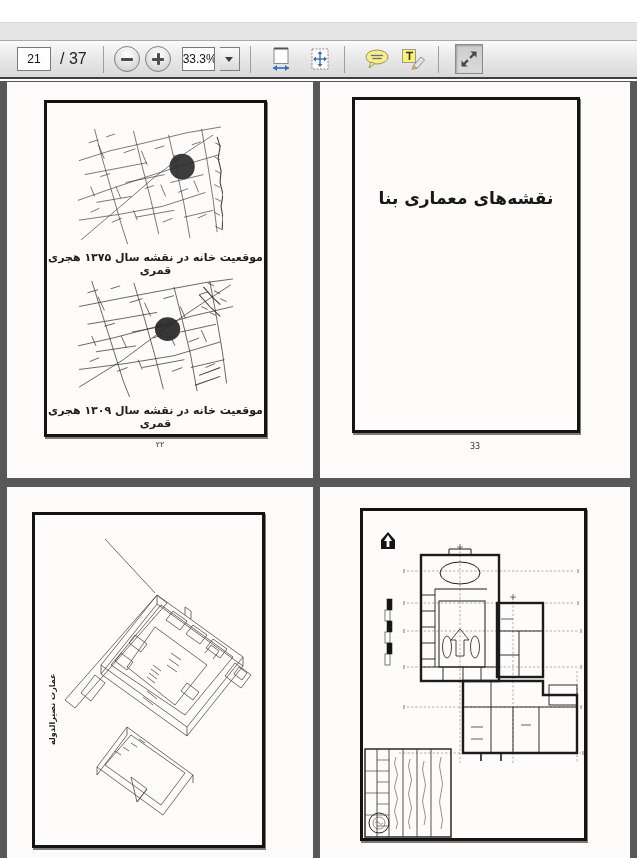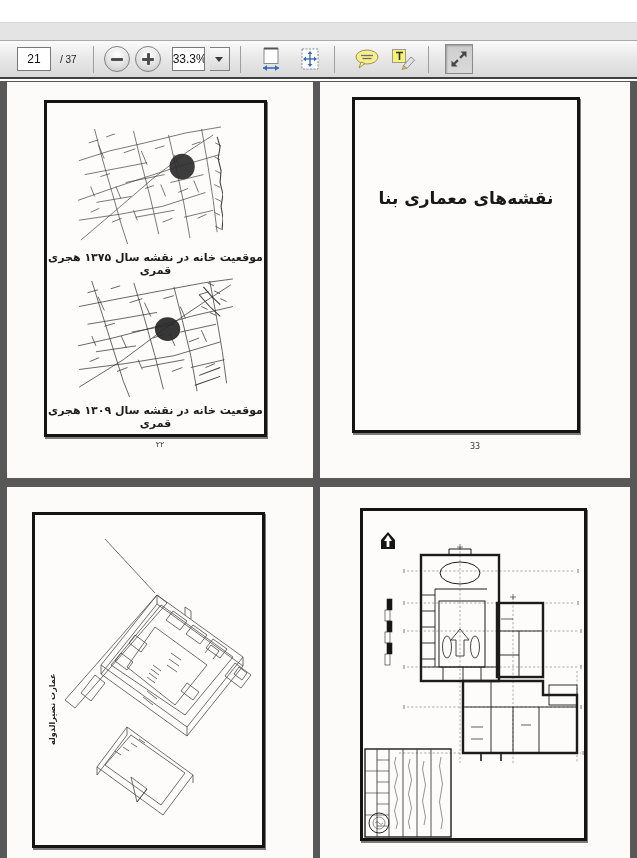--- a/index.html
+++ b/index.html
@@ -10,21 +10,21 @@
   
   .top-strip { position:absolute; left:0; top:0; width:637px; height:22px; background:#ffffff; }
   .menu-strip { position:absolute; left:0; top:22px; width:637px; height:19px; background:#e4e4e4; border-top:1px solid #d6d6d6; border-bottom:1px solid #aaaaaa; }
   .toolbar { position:absolute; left:0; top:41px; width:637px; height:38px;
              background:linear-gradient(#fbfbfb,#e9e9e9 45%,#d9d9d9);
              border-bottom:2px solid #404040;
              display:flex; align-items:center; padding:0 14px; gap:5px; }
   .tb-input { height:24px; border:1px solid #787878; background:#fff; text-align:center;
               font-size:12px; color:#111; font-family:"Liberation Sans",sans-serif; }
   .page-num { width:34px; margin-left:3px; }
-  .page-total { font-size:10px; color:#222; margin:0 6px 0 4px; white-space:nowrap; }
+  .page-total { font-size:16px; color:#222; margin:0 6px 0 4px; white-space:nowrap; }
   .tb-sep { width:1px; height:27px; background:#9e9e9e; margin:0 5px; flex:0 0 auto; }
   .circle-btn { width:26px; height:26px; border-radius:50%; border:1px solid #7f7f7f;
                 background:radial-gradient(circle at 50% 32%, #ffffff, #e2e2e2 55%, #c2c2c2);
                 position:relative; cursor:pointer; flex:0 0 auto; box-shadow:0 1px 1px rgba(255,255,255,.8) inset; }
   .circle-btn .bar-h { position:absolute; left:6px; top:11px; width:12px; height:3px; background:#4d4d4d; border-radius:1px; }
   .circle-btn .bar-v { position:absolute; left:11px; top:6px; width:3px; height:12px; background:#4d4d4d; border-radius:1px; }
   .zoom-val { width:33px; margin-left:6px; }
   .zoom-drop { width:20px; height:24px; border:1px solid #7f7f7f; border-left:none;
                background:linear-gradient(#fafafa,#d9d9d9); display:flex; align-items:center; justify-content:center; cursor:pointer; }
   .zoom-drop .tri { width:0; height:0; border-left:4px solid transparent; border-right:4px solid transparent; border-top:5px solid #3c3c3c; }

